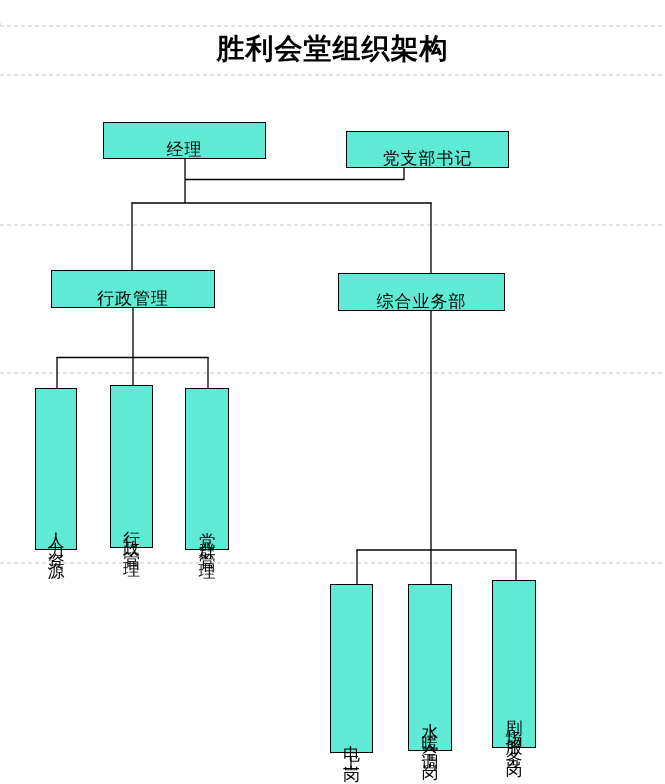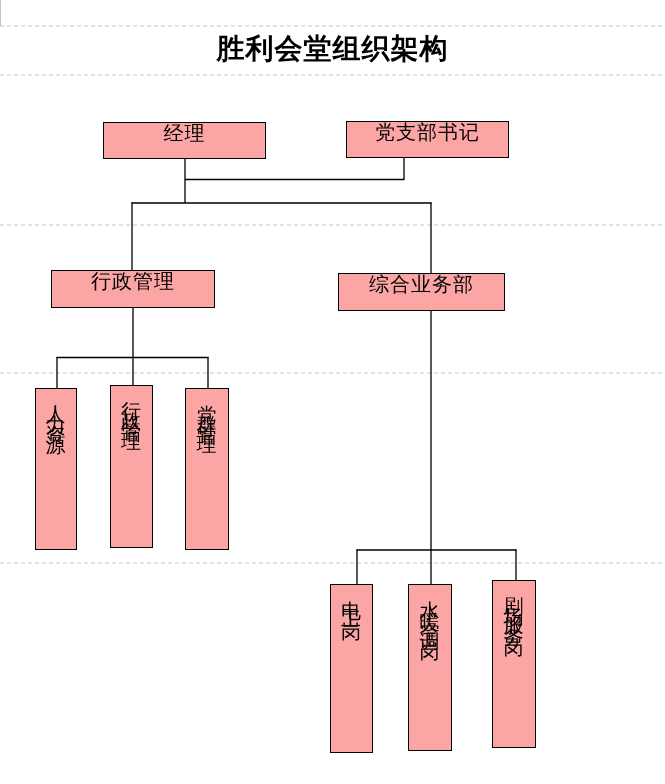--- a/index.html
+++ b/index.html
@@ -8,20 +8,21 @@
     background: #ffffff;
   }
   .page {
     position: relative;
     width: 665px;
     height: 784px;
     background: #ffffff;
     font-family: "Liberation Serif", "DejaVu Serif", serif;
     color: #000000;
     overflow: hidden;
+    border-radius: 29px;
   }
   .overlay {
     position: absolute;
     left: 0;
     top: 0;
     width: 665px;
     height: 784px;
     pointer-events: none;
   }
   .chart-title {
@@ -30,26 +31,26 @@
     top: 30px;
     width: 665px;
     text-align: center;
     font-size: 28px;
     font-weight: 700;
     letter-spacing: 1px;
   }
   .node {
     position: absolute;
     box-sizing: border-box;
-    background: #fca5a5;
+    background: #5eead4;
     border: 1.4px solid #000000;
     display: flex;
-    align-items: flex-start;
+    align-items: flex-end;
     justify-content: center;
-    font-size: 20px;
+    font-size: 17px;
     line-height: 1;
   }
   .node .label {
     white-space: nowrap;
     letter-spacing: 1px;
   }
   .node.v .label {
     writing-mode: vertical-rl;
     text-orientation: upright;
     letter-spacing: 10px;
@@ -90,21 +91,21 @@
     <line x1="357" y1="549.5" x2="357" y2="584" stroke="#000" stroke-width="1.3"></line>
     <line x1="431" y1="549.5" x2="431" y2="584" stroke="#000" stroke-width="1.3"></line>
     <line x1="516" y1="549.5" x2="516" y2="580" stroke="#000" stroke-width="1.3"></line>
   </svg>
 
   <div class="chart-title">胜利会堂组织架构</div>
 
   <div class="node h" style="left:103px; top:122px; width:163px; height:37px;">
     <span class="label">经理</span>
   </div>
-  <div class="node h" style="left:346px; top:121px; width:163px; height:37px;">
+  <div class="node h" style="left:346px; top:131px; width:163px; height:37px;">
     <span class="label">党支部书记</span>
   </div>
 
   <div class="node h" style="left:51px; top:270px; width:164px; height:38px;">
     <span class="label">行政管理</span>
   </div>
   <div class="node h" style="left:338px; top:273px; width:167px; height:38px;">
     <span class="label">综合业务部</span>
   </div>
 

